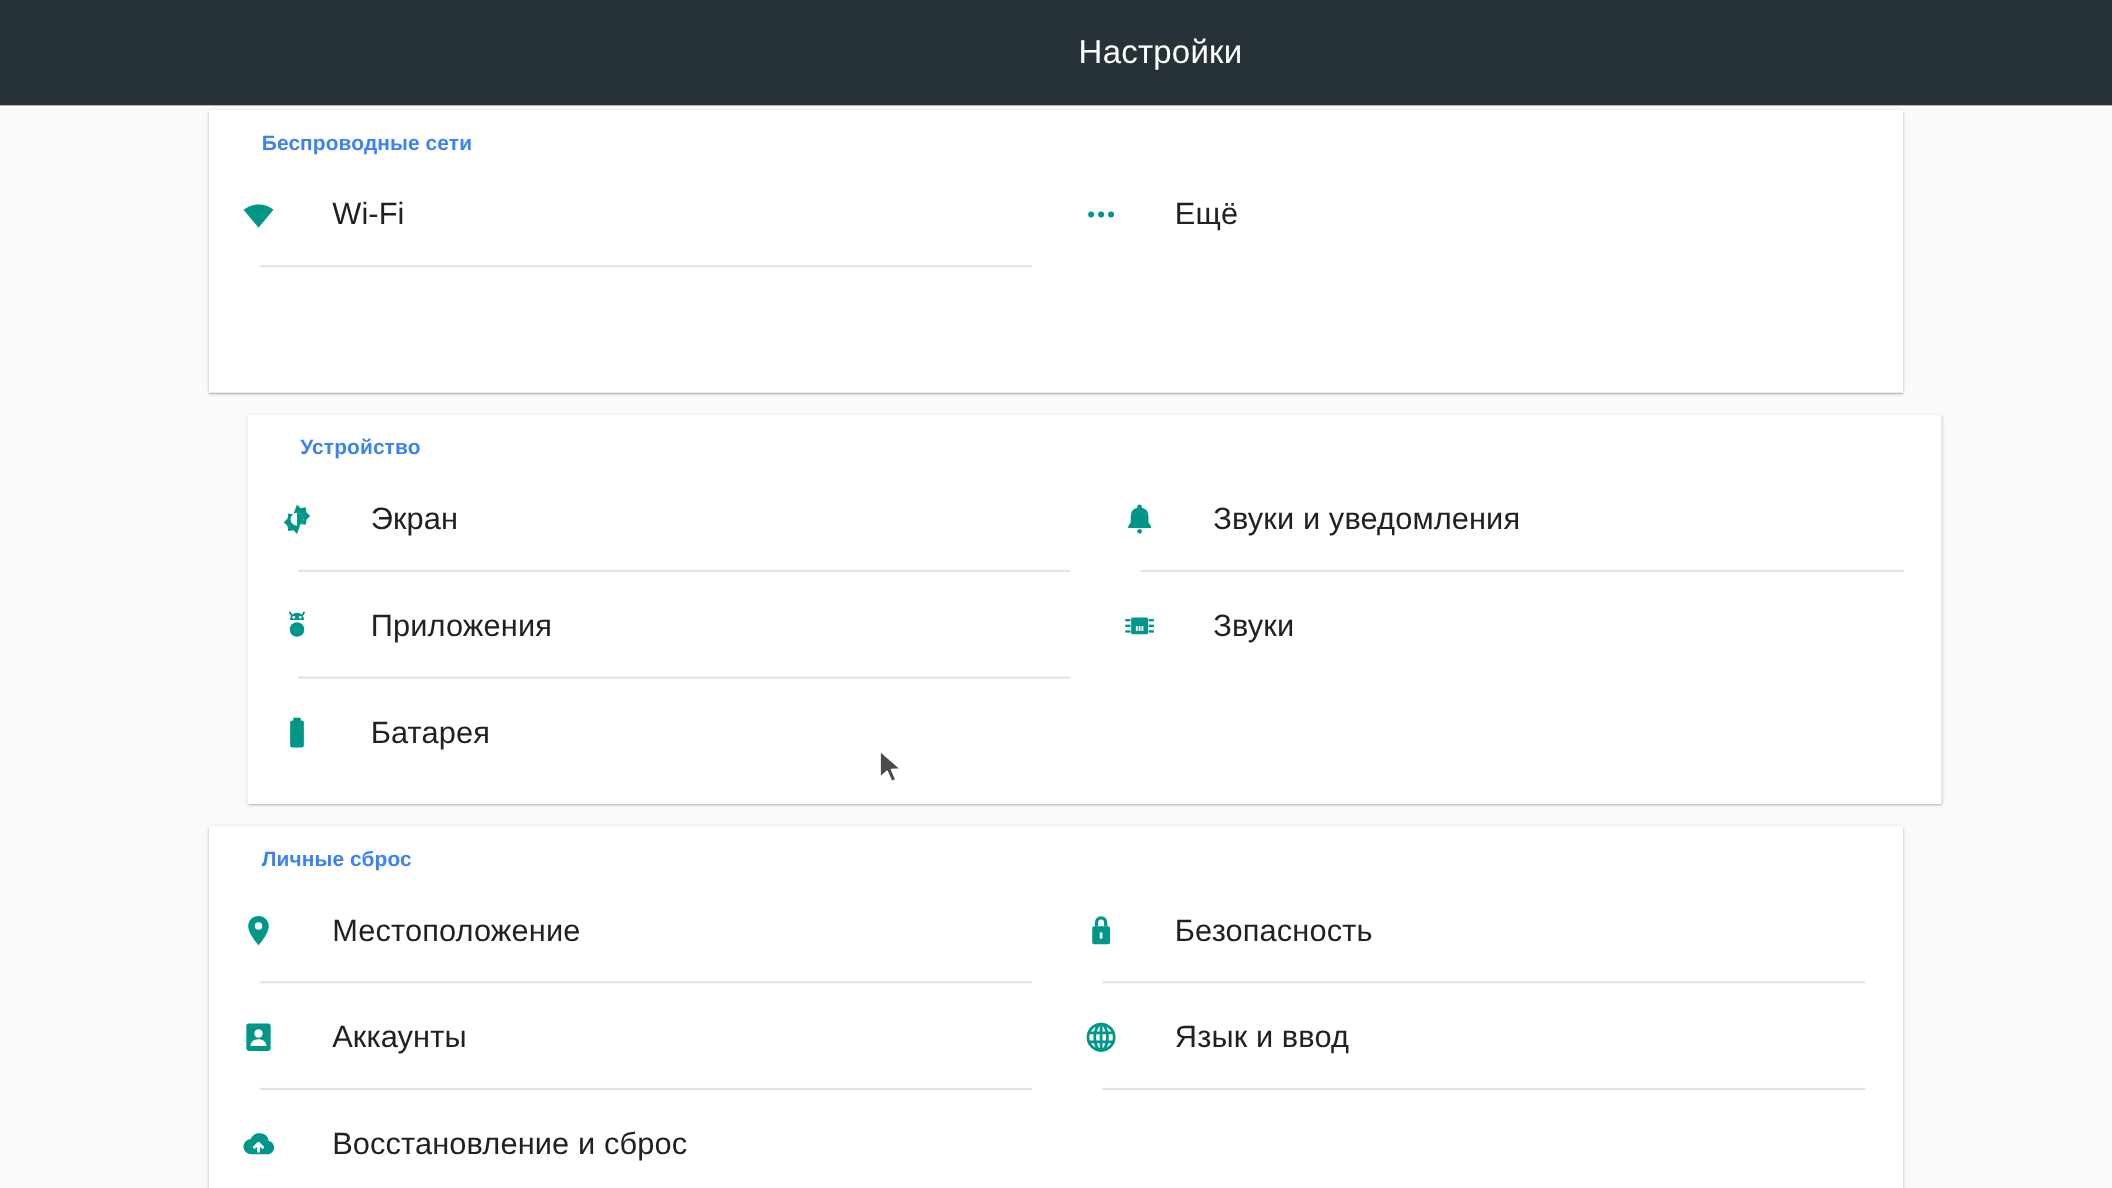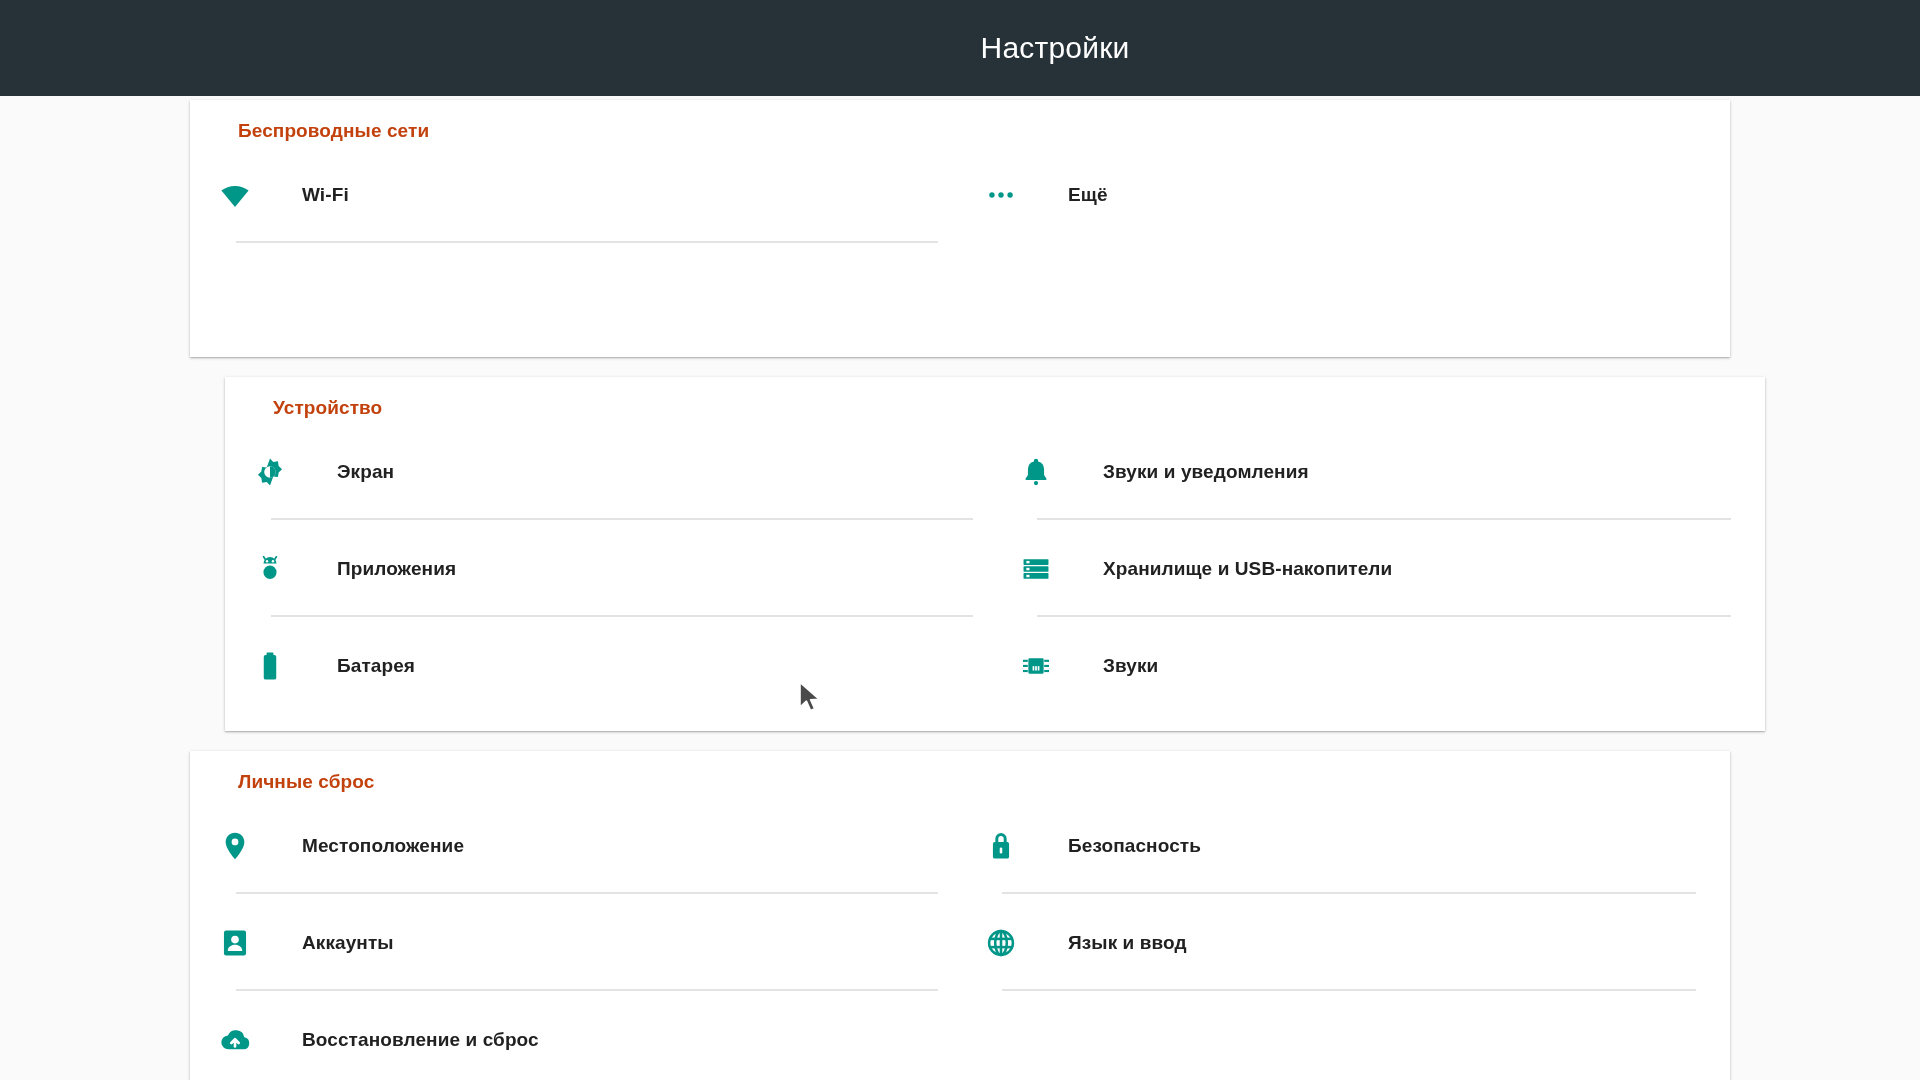--- a/index.html
+++ b/index.html
@@ -44,21 +44,21 @@
 
   .card{
     position:absolute;
     left:190px;
     width:1540px;
     background:#ffffff;
     box-shadow:0 1px 3px rgba(0,0,0,.22), 0 1px 1px rgba(0,0,0,.13);
   }
 
   .card-header{
-    color:#c2410c;
+    color:#3b82f6;
     font-size:19px;
     font-weight:700;
     padding-left:48px;
     padding-top:16px;
     padding-bottom:4px;
     height:46px;
     line-height:30px;
     letter-spacing:.1px;
   }
 
@@ -90,23 +90,23 @@
   .col:last-child .row.divider::after{ left:42px; right:34px; }
 
   .row-icon{
     width:46px; height:46px;
     flex:0 0 46px;
     display:flex; align-items:center; justify-content:center;
     color:#009688;
   }
   .row-label{
     margin-left:44px;
-    font-size:19px;
+    font-size:28px;
     color:#212121;
-    font-weight:700;
+    font-weight:400;
     letter-spacing:.1px;
     white-space:nowrap;
   }
 
   
   .row.empty{ cursor:default; }
 
   
   .cursor{
     position:absolute;
@@ -204,33 +204,20 @@
 
       <div class="col">
         <div class="row divider">
           <span class="row-icon">
             <svg width="34" height="34" viewBox="0 0 24 24" fill="#009688">
               <path d="M12 2.6a1.5 1.5 0 0 1 1.5 1.5v.5a5.7 5.7 0 0 1 4.2 5.5v4l1.6 2.5a.7.7 0 0 1-.6 1.1H5.3a.7.7 0 0 1-.6-1.1l1.6-2.5v-4a5.7 5.7 0 0 1 4.2-5.5v-.5A1.5 1.5 0 0 1 12 2.6z"></path>
               <circle cx="12" cy="19.8" r="1.5"></circle>
             </svg>
           </span>
           <span class="row-label">Звуки и уведомления</span>
-        </div>
-        <div class="row divider">
-          <span class="row-icon">
-            <svg width="34" height="34" viewBox="0 0 24 24" fill="#009688">
-              <rect x="3.2" y="5.1" width="17.6" height="4.0" rx=".4"></rect>
-              <rect x="3.2" y="10.0" width="17.6" height="4.0" rx=".4"></rect>
-              <rect x="3.2" y="14.9" width="17.6" height="4.0" rx=".4"></rect>
-              <rect x="5.2" y="6.3" width="2.2" height="1.7" fill="#ffffff"></rect>
-              <rect x="5.2" y="11.2" width="2.2" height="1.7" fill="#ffffff"></rect>
-              <rect x="5.2" y="16.1" width="2.2" height="1.7" fill="#ffffff"></rect>
-            </svg>
-          </span>
-          <span class="row-label">Хранилище и USB-накопители</span>
         </div>
         <div class="row">
           <span class="row-icon">
             <svg width="34" height="34" viewBox="0 0 24 24" fill="#009688">
               <rect x="6.6" y="6.6" width="10.8" height="10.8" rx=".8"></rect>
               <rect x="2.8" y="7.6" width="3.4" height="1.5"></rect>
               <rect x="2.8" y="11.2" width="3.4" height="1.5"></rect>
               <rect x="2.8" y="14.8" width="3.4" height="1.5"></rect>
               <rect x="17.8" y="7.6" width="3.4" height="1.5"></rect>
               <rect x="17.8" y="11.2" width="3.4" height="1.5"></rect>

